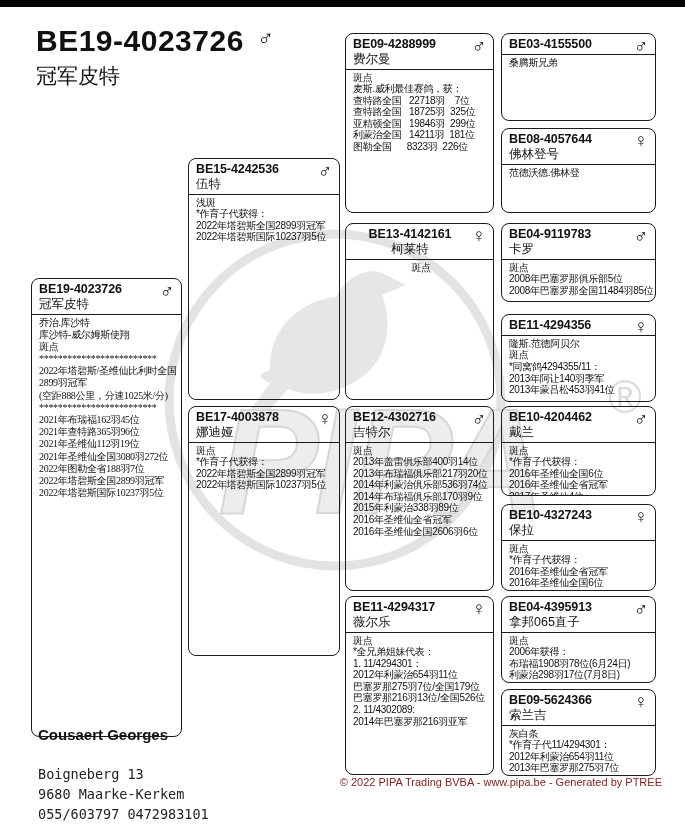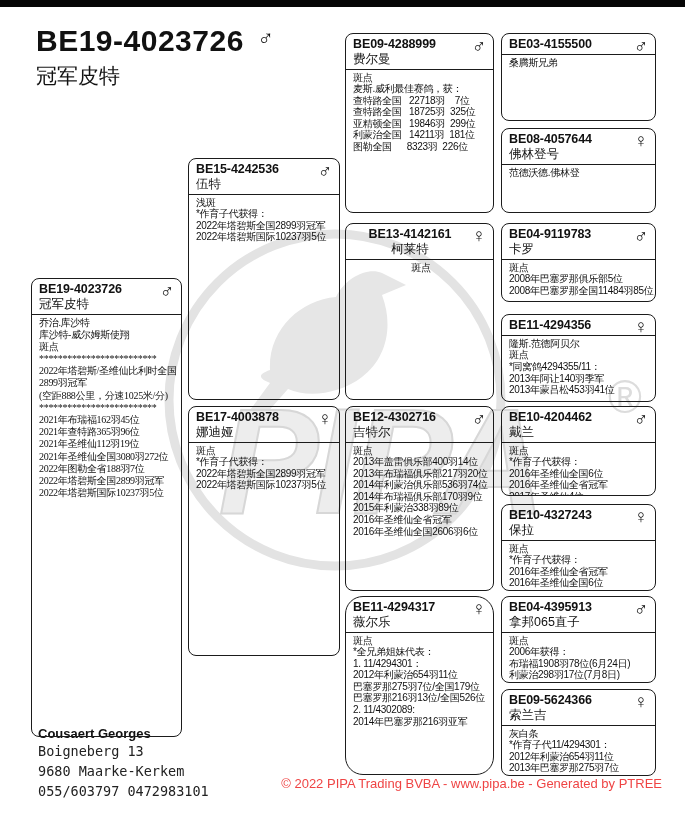--- a/index.html
+++ b/index.html
@@ -22,24 +22,24 @@
   .box-header{position:relative;padding:3px 26px 2px 7px;border-bottom:1.4px solid #1b1b1b;}
   .ring{font-weight:bold;font-size:12.5px;line-height:1.18;letter-spacing:-.1px;}
   .bird-name{font-weight:normal;font-size:12.5px;line-height:1.18;}
   .bird-name:empty{display:none;}
   .sex{position:absolute;top:2px;right:7px;font-size:19px;font-weight:bold;line-height:1;}
   .box-body{padding:2px 4px 2px 7px;font-size:10px;line-height:1.16;letter-spacing:-.3px;white-space:pre;}
   .box-subject .box-body{line-height:1.22;font-family:Liberation Serif, serif;}
 
   
   .owner{position:absolute;left:38px;top:726px;}
-  .owner-name{font-size:13px;font-weight:bold;margin-bottom:0;}
+  .owner-name{font-size:15px;font-weight:bold;margin-bottom:21px;}
   .owner-lines{font-family:"DejaVu Sans Mono","Liberation Mono",monospace;font-size:13.5px;
                line-height:20px;white-space:pre-line;color:#222;}
-  .footer{position:absolute;right:23px;top:776px;font-size:13px;color:#ef4444;}
+  .footer{position:absolute;right:23px;top:776px;font-size:11px;color:#7f1d1d;}
 </style>
 </head>
 <body>
 
 <div class="page">
   <div class="top-edge"></div>
 
   <svg class="watermark" viewBox="0 0 540 420">
     <circle cx="215" cy="195" r="166" fill="none" stroke="#e3e3e3" stroke-width="9"></circle>
     <path fill="#e6e6e6" d="M150,165 C148,125 180,95 216,92 C226,72 248,62 262,68 L286,80 L262,90 C274,122 266,154 242,172 C220,189 188,193 168,184 L138,218 L128,208 L150,178 C140,174 136,170 150,165 Z"></path>
@@ -133,21 +133,21 @@
     <div class="box-body">斑点
 2013年盖雷俱乐部400羽14位
 2013年布瑞福俱乐部217羽20位
 2014年利蒙治俱乐部536羽74位
 2014年布瑞福俱乐部170羽9位
 2015年利蒙治338羽89位
 2016年圣维仙全省冠军
 2016年圣维仙全国2606羽6位</div>
   </div>
 
-  <div class="box" style="left:345px;top:596px;width:147px;height:177px;border-radius:18px;">
+  <div class="box" style="left:345px;top:596px;width:147px;height:177px;">
     <div class="box-header">
       <div class="ring">BE11-4294317</div>
       <div class="bird-name">薇尔乐</div>
       <div class="sex">♀</div>
     </div>
     <div class="box-body">斑点
 *全兄弟姐妹代表：
 1. 11/4294301：
 2012年利蒙治654羽11位
 巴塞罗那275羽7位/全国179位

